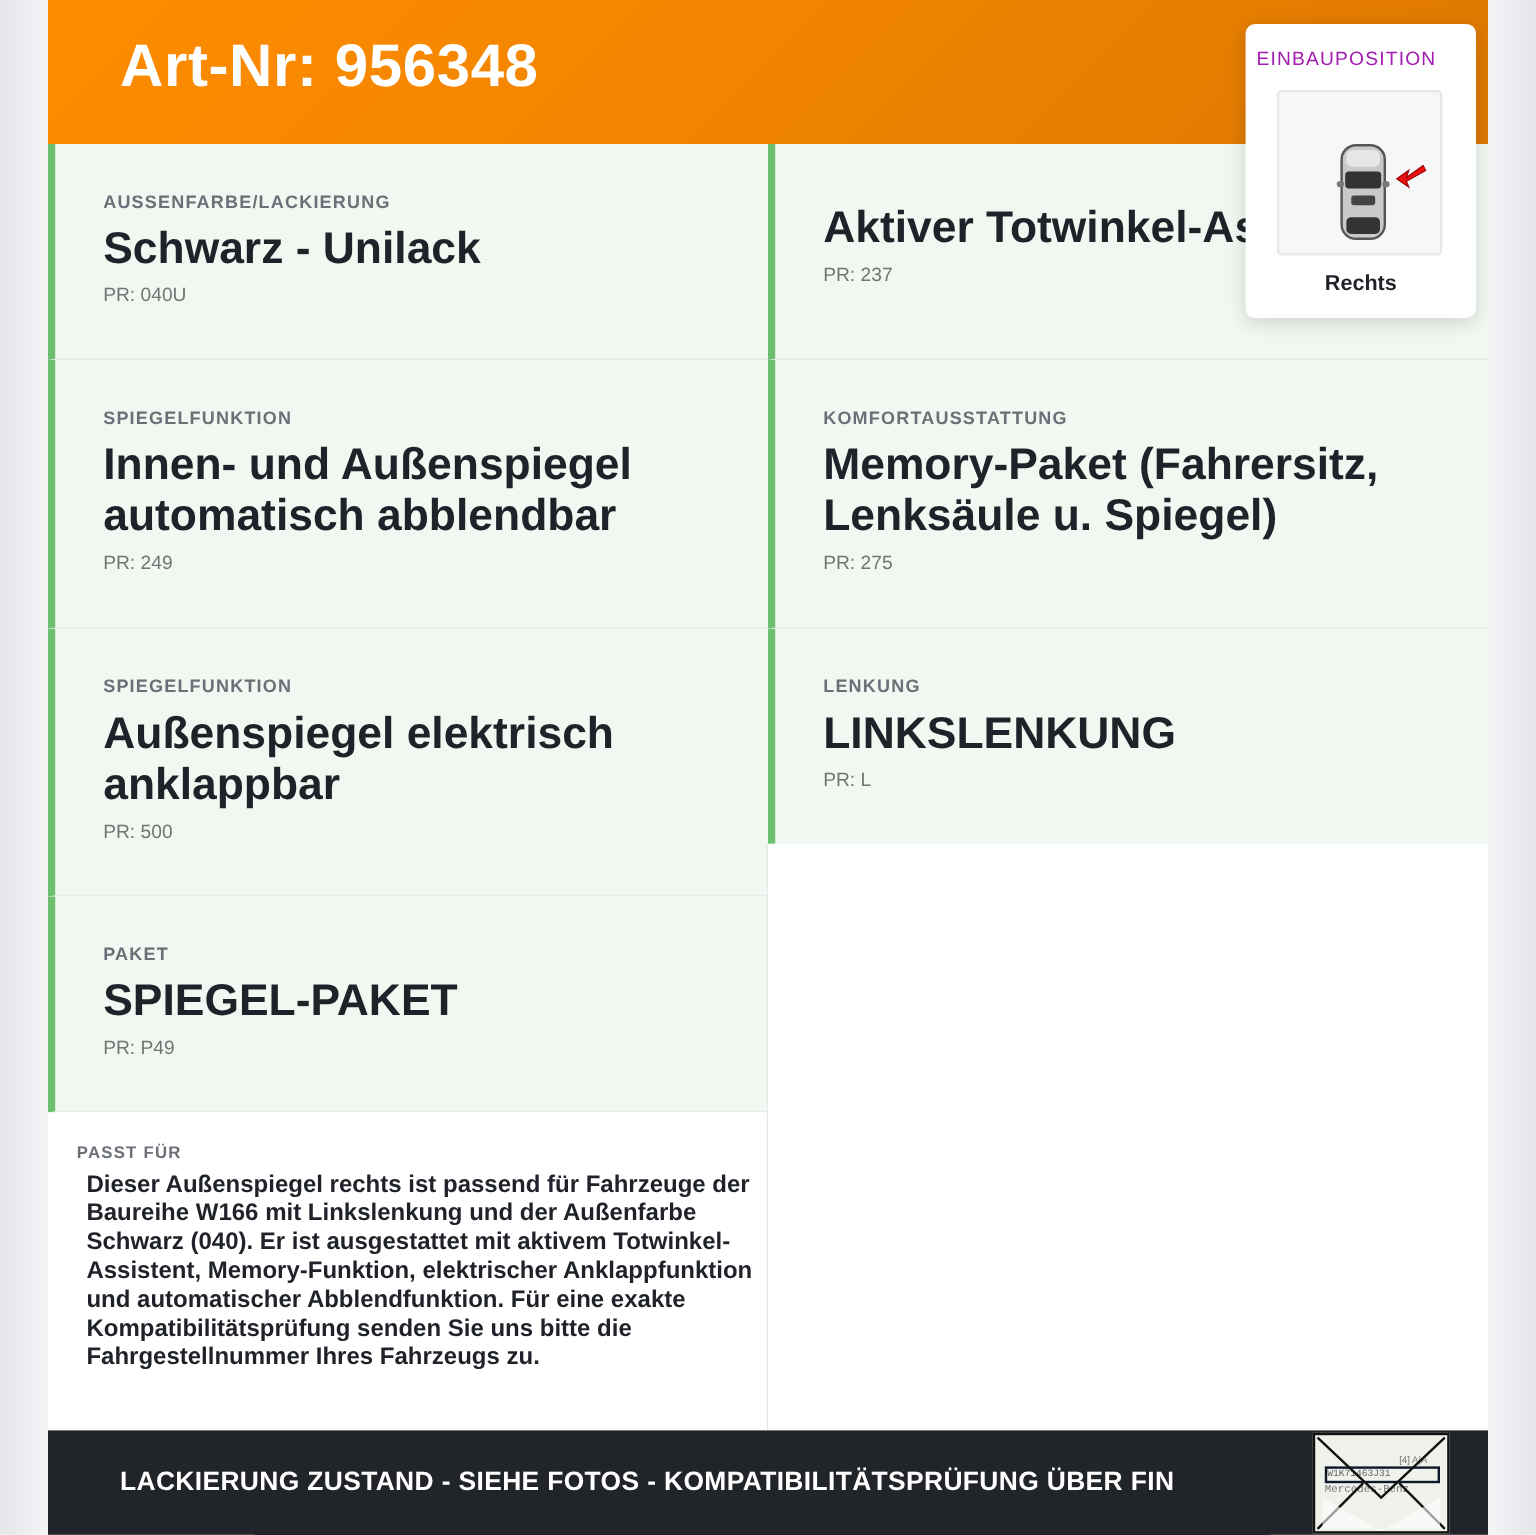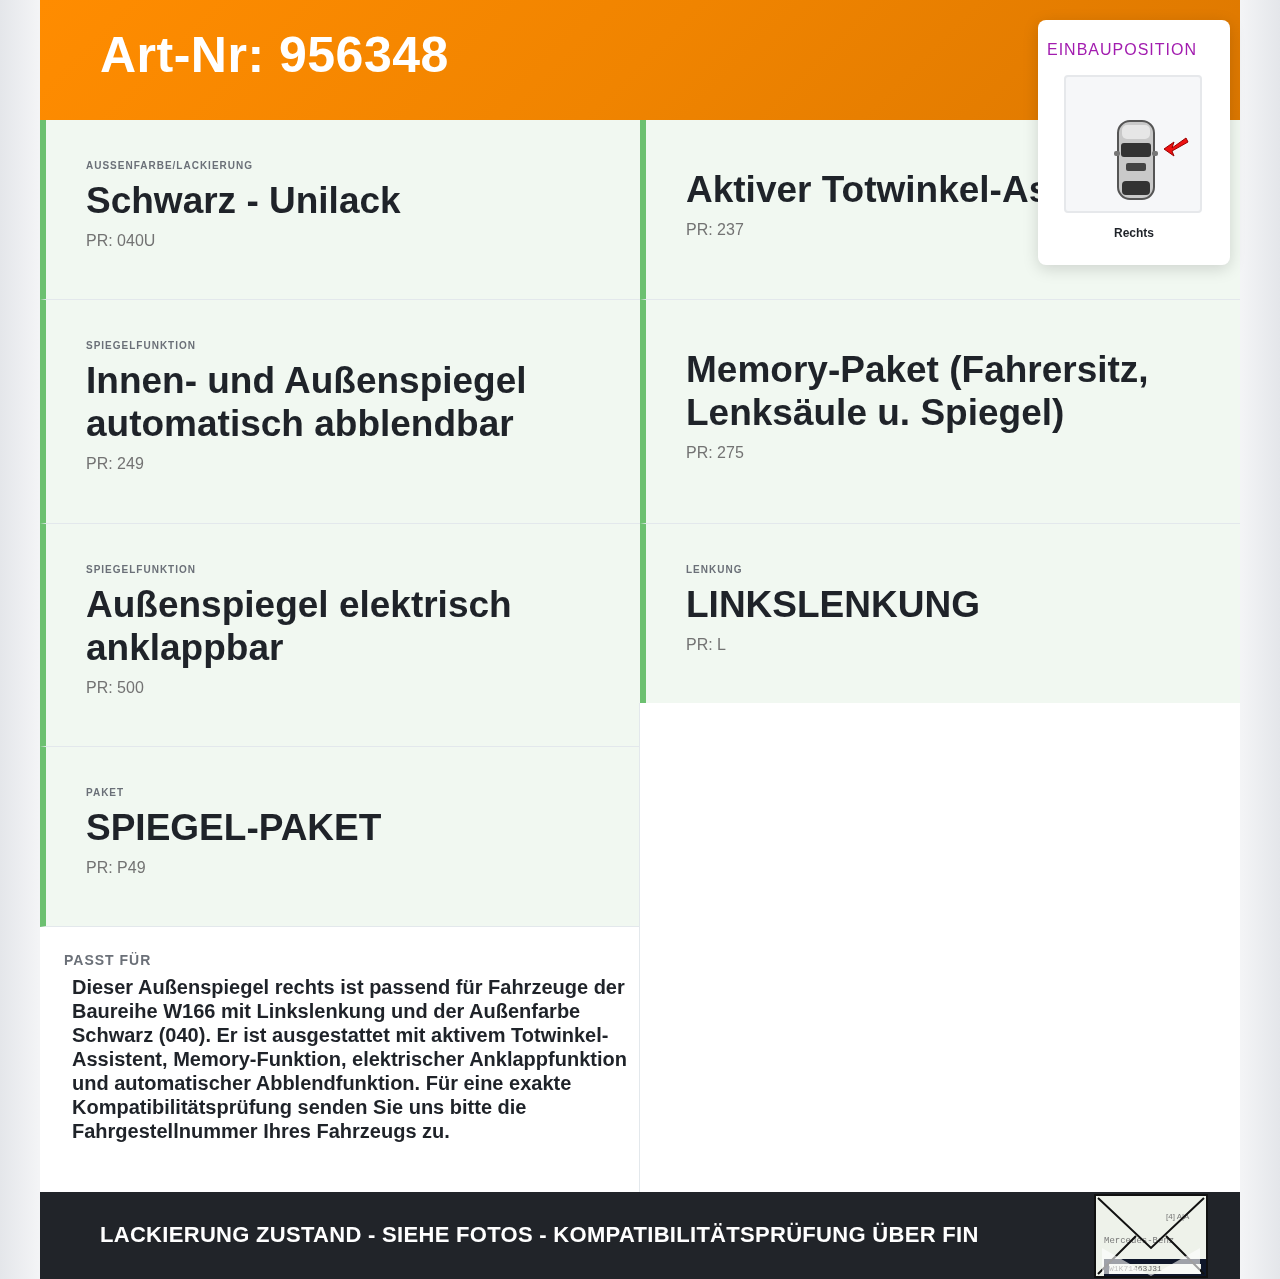--- a/index.html
+++ b/index.html
@@ -17,49 +17,49 @@
   .header h1 {
     margin:0; position:absolute; left:60px; top:26px;
     font-size:50px; font-weight:700; color:#fff; letter-spacing:0.5px;
   }
   .cell {
     position:absolute; width:594px; background:#f1f8f1;
     border-left:6px solid #6cc070; border-bottom:1px solid #e3e8ec;
     box-sizing:content-box;
   }
   .cell .inner { position:absolute; left:40px; right:20px; }
-  .cat { font-size:10px; font-weight:700; color:#6b7078; letter-spacing:1px; text-transform:uppercase; }
+  .cat { font-size:15px; font-weight:700; color:#6b7078; letter-spacing:1px; text-transform:uppercase; }
   .val { font-size:37px; font-weight:700; color:#1f2329; line-height:43px; margin-top:8px; }
   .pr { font-size:16px; color:#737373; margin-top:10px; }
   .left-col { left:0; }
   .right-col { left:600px; }
   .passt {
     position:absolute; left:0; top:927px; width:599px; height:265px; background:#fff;
     border-right:1px solid #e3e8ec;
   }
   .passt .label { position:absolute; left:24px; top:25px; font-size:14px; font-weight:700; letter-spacing:1px; color:#6b7078; }
   .passt .text { position:absolute; left:32px; top:48px; width:560px; font-size:20px; font-weight:700; line-height:24px; color:#1f2329; }
   .vline { position:absolute; left:599px; top:703px; width:1px; height:489px; background:#e3e8ec; }
   .footer {
     position:absolute; left:0; top:1192px; width:1200px; height:87px; background:#212429;
   }
   .footer .msg { position:absolute; left:60px; top:30px; font-size:22px; font-weight:700; color:#fff; letter-spacing:0.3px; }
   .envelope {
     position:absolute; left:1054px; top:2px; width:114px; height:84px; background:#eef2ea;
     border:2px solid #111; box-sizing:border-box; overflow:hidden;
   }
-  .envelope .vin { position:absolute; left:8px; top:26px; width:92px; height:10px; border:5px solid #0f172a; font-size:8px; color:#666; font-family:"Liberation Mono", monospace; line-height:10px;margin-top:37px; }
+  .envelope .vin { position:absolute; left:8px; top:26px; width:92px; height:10px; border:2px solid #0f172a; font-size:8px; color:#666; font-family:"Liberation Mono", monospace; line-height:10px; }
   .envelope .brand { position:absolute; left:8px; top:40px; font-size:9px; color:#777; font-family:"Liberation Mono", monospace; }
   .popup {
     position:absolute; left:1038px; top:20px; width:192px; height:245px; background:#fff;
     border-radius:8px; box-shadow:0 4px 16px rgba(0,0,0,0.15);
   }
   .popup .title { position:absolute; left:0; width:168px; top:21px; text-align:center; font-size:16px; font-weight:400; color:#a21caf; letter-spacing:1px; }
   .popup .imgbox { position:absolute; left:26px; top:55px; width:138px; height:138px; background:#f6f7f9; border:2px solid #e6e8eb; border-radius:4px; box-sizing:border-box; }
-  .popup .pos { position:absolute; left:0; width:192px; top:206px; text-align:center; font-size:12px; font-weight:700; color:#1f2329; }
+  .popup .pos { position:absolute; left:0; width:192px; top:206px; text-align:center; font-size:18px; font-weight:700; color:#1f2329; }
 </style>
 </head>
 <body>
 
 <div class="page">
   <div class="header">
     <h1>Art-Nr: 956348</h1>
   </div>
 
   <div class="cell left-col" style="top:120px;height:179px;">
@@ -78,20 +78,21 @@
 
   <div class="cell left-col" style="top:300px;height:223px;">
     <div class="inner" style="top:40px;">
       <div class="cat">SPIEGELFUNKTION</div>
       <div class="val">Innen- und Außenspiegel automatisch abblendbar</div>
       <div class="pr">PR: 249</div>
     </div>
   </div>
   <div class="cell right-col" style="top:300px;height:223px;">
     <div class="inner" style="top:40px;">
+      <div class="cat">KOMFORTAUSSTATTUNG</div>
       <div class="val">Memory-Paket (Fahrersitz, Lenksäule u. Spiegel)</div>
       <div class="pr">PR: 275</div>
     </div>
   </div>
 
   <div class="cell left-col" style="top:524px;height:222px;">
     <div class="inner" style="top:40px;">
       <div class="cat">SPIEGELFUNKTION</div>
       <div class="val">Außenspiegel elektrisch anklappbar</div>
       <div class="pr">PR: 500</div>

